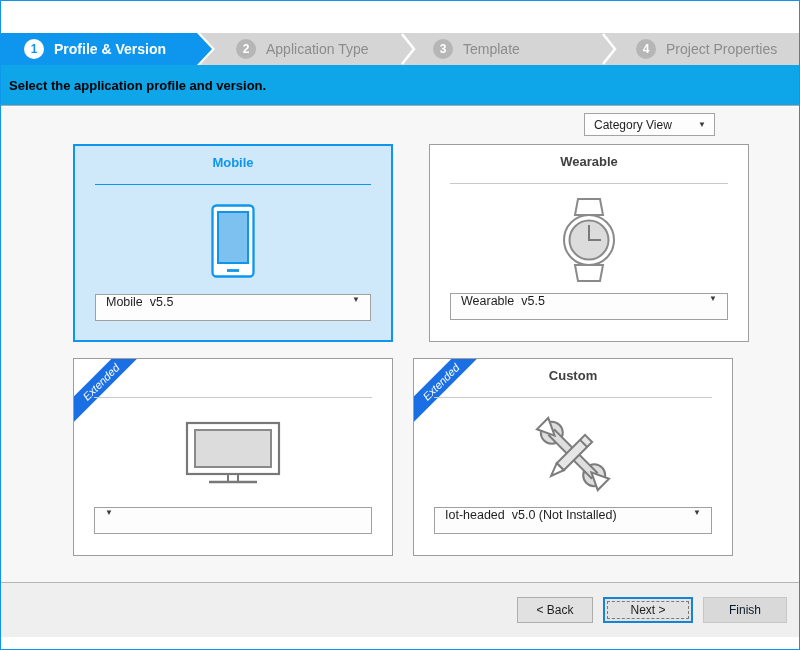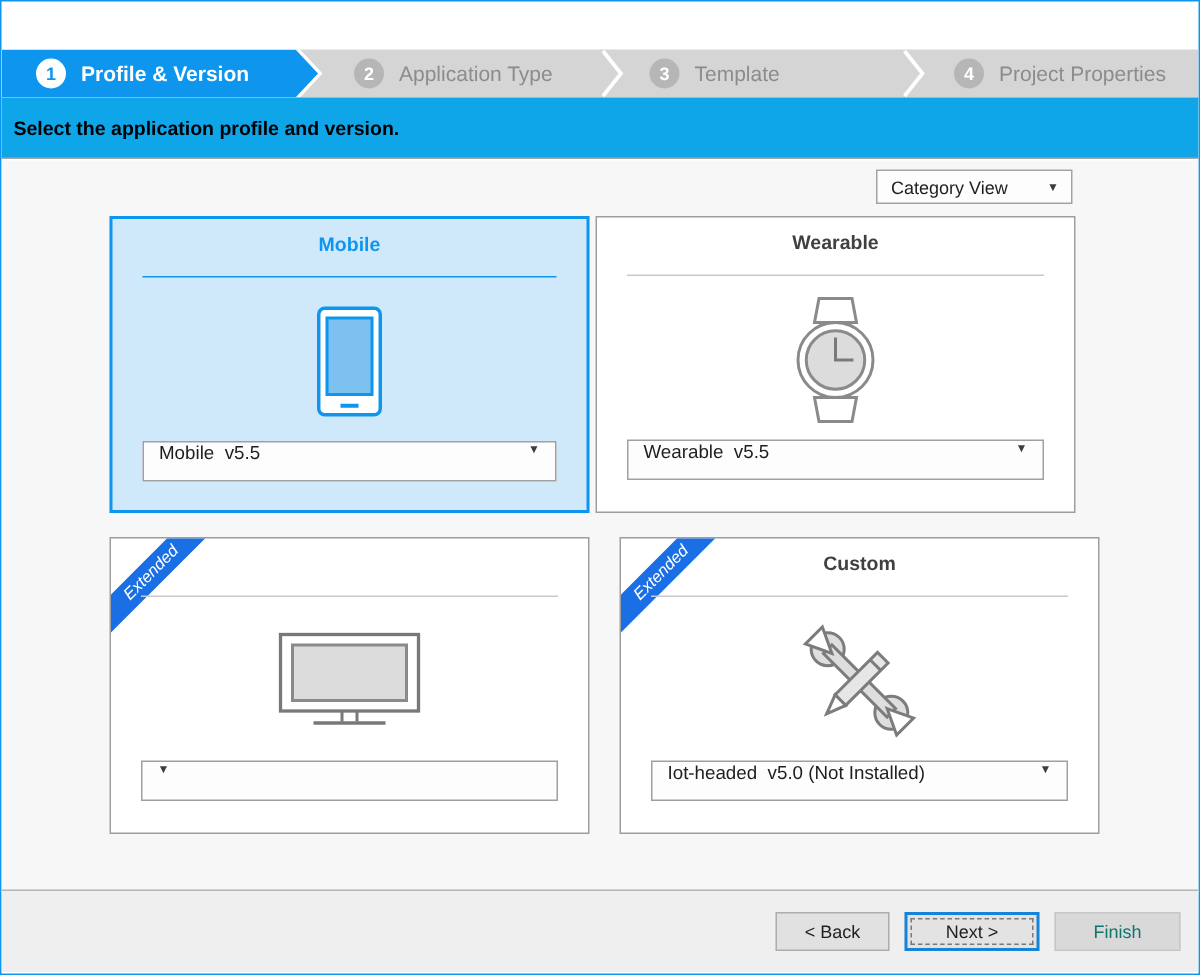--- a/index.html
+++ b/index.html
@@ -49,27 +49,27 @@
   .card-hr { position:absolute; top:38px; left:20px; right:20px; height:1px; background:#c9c9c9; }
   .card.selected .card-hr { background:#0e96ee; }
   .card-iconarea { position:absolute; top:46px; left:0; right:0; height:98px; display:flex; align-items:center; justify-content:center; }
   .version-select { position:absolute; left:20px; right:20px; top:148px; height:27px; background:#fdfdfd;
     border:1px solid #a0a0a0; display:flex; align-items:flex-start; justify-content:space-between; padding:0 10px; }
   .version-text { font-size:12.5px; color:#1e1e1e; white-space:pre; }
   .ribbon { position:absolute; top:14px; left:-33px; width:120px; transform:rotate(-45deg);
     background:#1b6fe4; color:#fff; font-size:11px; font-style:italic; text-align:center; padding:3px 0; }
 
   
-  .footer { position:absolute; left:0; bottom:1px; width:100%; height:55px; background:#efefef;
+  .footer { position:absolute; left:0; bottom:12px; width:100%; height:55px; background:#efefef;
     border-top:1px solid #b4b4b4; display:flex; align-items:center; justify-content:flex-end; gap:10px; padding-right:12px; }
   .btn { height:26px; background:#e1e1e1; border:1px solid #adadad; font-size:12px; color:#1e1e1e; }
   .btn-back { width:76px; }
   .btn-next { width:90px; position:relative; border:2px solid #1583d7; background:#e3e3e3; }
   .btn-next::after { content:""; position:absolute; inset:2px; border:1px dashed #7a7a7a; }
-  .btn-finish { width:84px; background:#d9d9d9; border:1px solid #c6c6c6; color:#0f766e; }
+  .btn-finish { width:84px; background:#d9d9d9; border:1px solid #c6c6c6; color:#0f172a; }
   .btn-cancel { width:94px; }
 </style>
 </head>
 <body>
 
 <div class="window">
 
 
   <div class="stepbar">
     <div class="arrow-white"></div>
@@ -118,21 +118,21 @@
           <rect x="7" y="8" width="30" height="51" fill="#7dc1f1" stroke="#0e96ee" stroke-width="2"></rect>
           <line x1="16" y1="66.5" x2="28" y2="66.5" stroke="#0e96ee" stroke-width="2.8"></line>
         </svg>
       </div>
       <div class="version-select">
         <span class="version-text">Mobile  v5.5</span>
         <span class="dd-arrow">▼</span>
       </div>
     </div>
 
-    <div class="card" style="left:396px; top:37px;">
+    <div class="card" style="left:428px; top:37px;">
       <div class="card-title">Wearable</div>
       <div class="card-hr"></div>
       <div class="card-iconarea">
         <svg viewBox="0 0 64 84" width="64" height="84">
           <polygon points="21,1 43,1 46,17 18,17" fill="#fff" stroke="#8a8a8a" stroke-width="2"></polygon>
           <polygon points="18,67 46,67 43,83 21,83" fill="#fff" stroke="#8a8a8a" stroke-width="2"></polygon>
           <circle cx="32" cy="42" r="25" fill="#fff" stroke="#8a8a8a" stroke-width="2"></circle>
           <circle cx="32" cy="42" r="19.5" fill="#dcdcdc" stroke="#8a8a8a" stroke-width="2"></circle>
           <polyline points="32,27 32,42 44,42" stroke="#7a7a7a" stroke-width="2" fill="none"></polyline>
         </svg>

